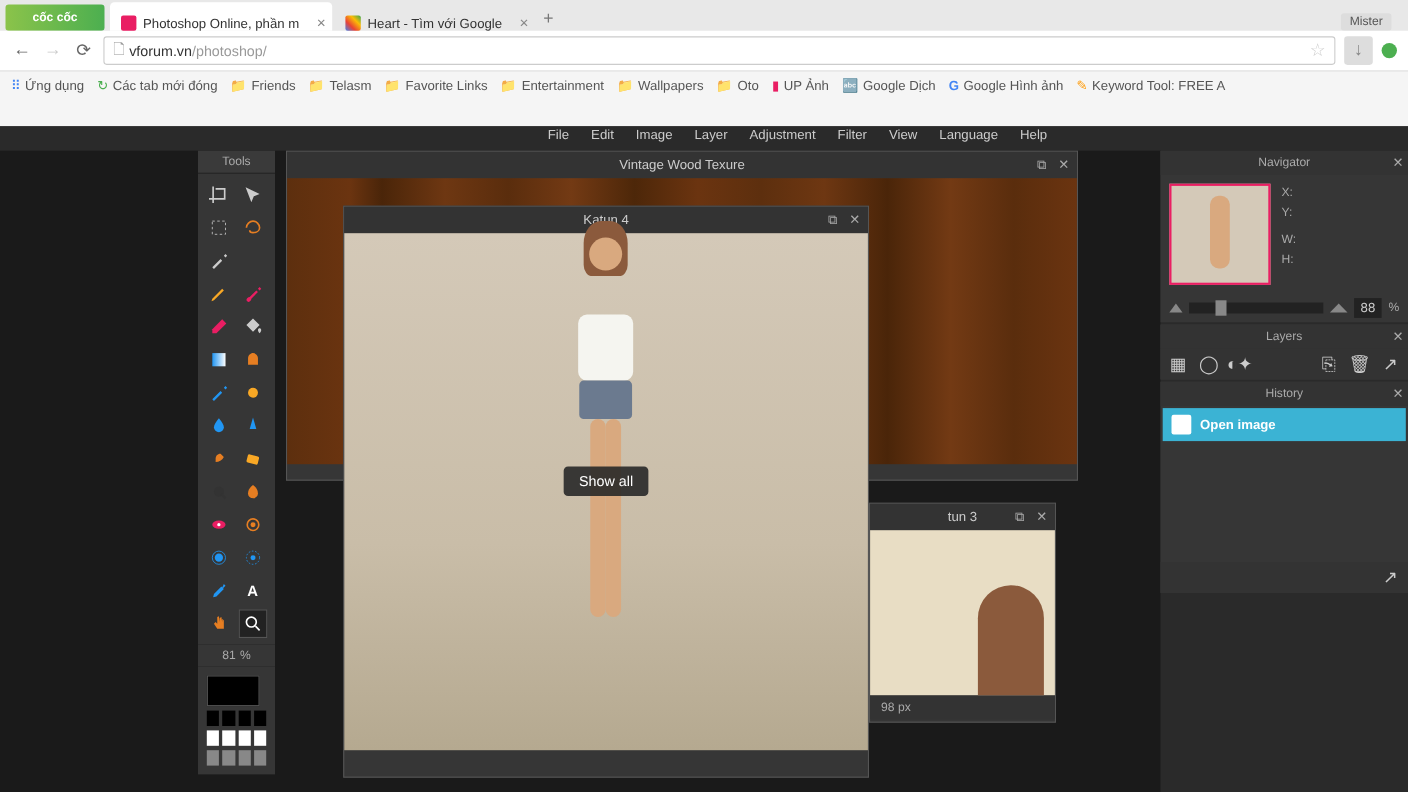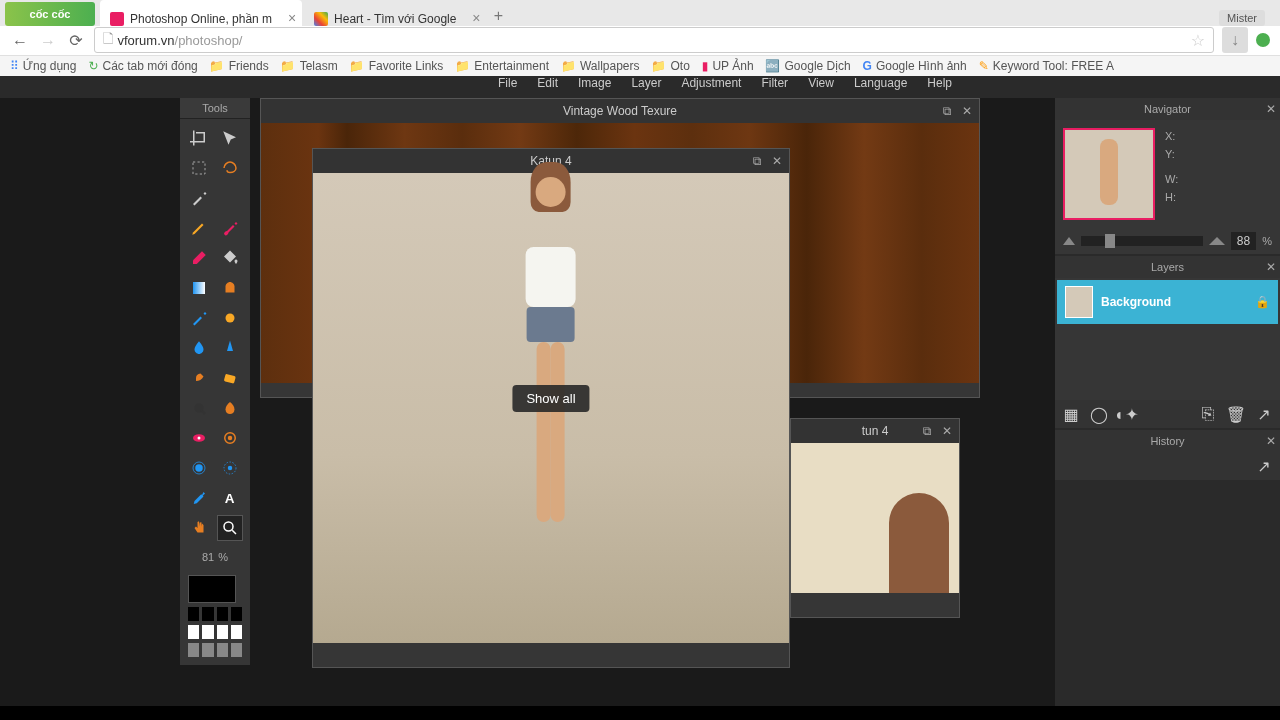--- a/index.html
+++ b/index.html
@@ -1,17 +1,17 @@
 <!DOCTYPE html>
 <html><head>
 <meta charset="utf-8">
 <style>
 *{margin:0;padding:0;box-sizing:border-box;font-family:Arial,sans-serif;}
 body{width:1280px;height:720px;background:#000;overflow:hidden;}
-.browser-chrome{background:#f5f5f5;height:76px;display:flex;flex-direction:column;}
+.browser-chrome{background:#f5f5f5;height:115px;display:flex;flex-direction:column;}
 .tab-bar{height:28px;display:flex;align-items:flex-end;padding-left:5px;background:#e8e8e8;}
 .logo{width:90px;height:24px;background:linear-gradient(90deg,#8bc34a,#4caf50);border-radius:3px;display:flex;align-items:center;justify-content:center;color:#fff;font-size:11px;font-weight:bold;margin-right:5px;}
 .tab{height:26px;padding:0 30px 0 10px;display:flex;align-items:flex-end;font-size:12px;color:#333;position:relative;border-radius:4px 4px 0 0;margin-right:2px;}
 .tab.active{background:#fff;}
 .tab-icon{width:14px;height:14px;margin-right:6px;background:#e91e63;border-radius:2px;}
 .tab-icon.g{background:linear-gradient(45deg,#4285f4,#ea4335,#fbbc05,#34a853);}
 .tab-close{position:absolute;right:6px;color:#888;font-size:14px;cursor:pointer;}
 .new-tab{width:20px;height:20px;display:flex;align-items:center;justify-content:center;color:#777;font-size:16px;}
 .user-btn{margin-left:auto;margin-right:15px;padding:2px 8px;background:#ddd;border-radius:3px;font-size:11px;color:#555;}
 .nav-bar{height:36px;display:flex;align-items:center;padding:0 10px;background:#fff;gap:8px;}
@@ -383,28 +383,31 @@
           <div class="doc-controls">
             <span class="doc-ctrl">⧉</span>
             <span class="doc-ctrl">✕</span>
           </div>
         </div>
         <div class="doc-body wood" style="height:260px;"></div>
       </div>
 
       <div class="doc-window" style="left:540px;top:320px;width:170px;height:200px;">
         <div class="doc-header">
-          <span>tun 4</span>
+          <span>tun 3</span>
           <div class="doc-controls">
             <span class="doc-ctrl">⧉</span>
             <span class="doc-ctrl">✕</span>
           </div>
         </div>
         <div class="doc-body" style="height:150px;background:#e8ddc4;position:relative;">
           <div style="position:absolute;right:10px;bottom:0;width:60px;height:100px;background:#8b5a3c;border-radius:30px 30px 0 0;"></div>
+        </div>
+        <div class="doc-footer">
+          <span>98 px</span>
         </div>
       </div>
 
       <div class="doc-window" style="left:62px;top:50px;width:478px;height:520px;">
         <div class="doc-header">
           <span>Katun 4</span>
           <div class="doc-controls">
             <span class="doc-ctrl">⧉</span>
             <span class="doc-ctrl">✕</span>
           </div>
@@ -452,44 +455,43 @@
           <div class="zoom-val">88</div>
           <span style="color:#aaa;font-size:11px;">%</span>
         </div>
       </div>
 
       <div class="panel">
         <div class="panel-header">
           <span>Layers</span>
           <span class="panel-close">✕</span>
         </div>
-        <div class="layer-body">
-          <div class="layer-item">
-            <div class="layer-thumb"></div>
-            <span class="layer-name">Background</span>
-            <span class="lock">🔒</span>
-          </div>
-        </div>
         <div class="layer-footer">
           <div class="lf-icon">▦</div>
           <div class="lf-icon">◯</div>
           <div class="lf-icon">◐✦</div>
           <div class="lf-right">
             <div class="lf-icon">⎘</div>
             <div class="lf-icon">🗑</div>
             <div class="lf-icon">↗</div>
           </div>
         </div>
       </div>
 
       <div class="panel">
         <div class="panel-header">
           <span>History</span>
           <span class="panel-close">✕</span>
         </div>
+        <div class="hist-body">
+          <div class="hist-item">
+            <div class="hist-icon"></div>
+            <span class="hist-name">Open image</span>
+          </div>
+        </div>
         <div class="layer-footer">
           <div class="lf-right">
               <div class="lf-icon">↗</div>
             </div>
         </div>
       </div>
     </div>
   </div>
 </div>
 

